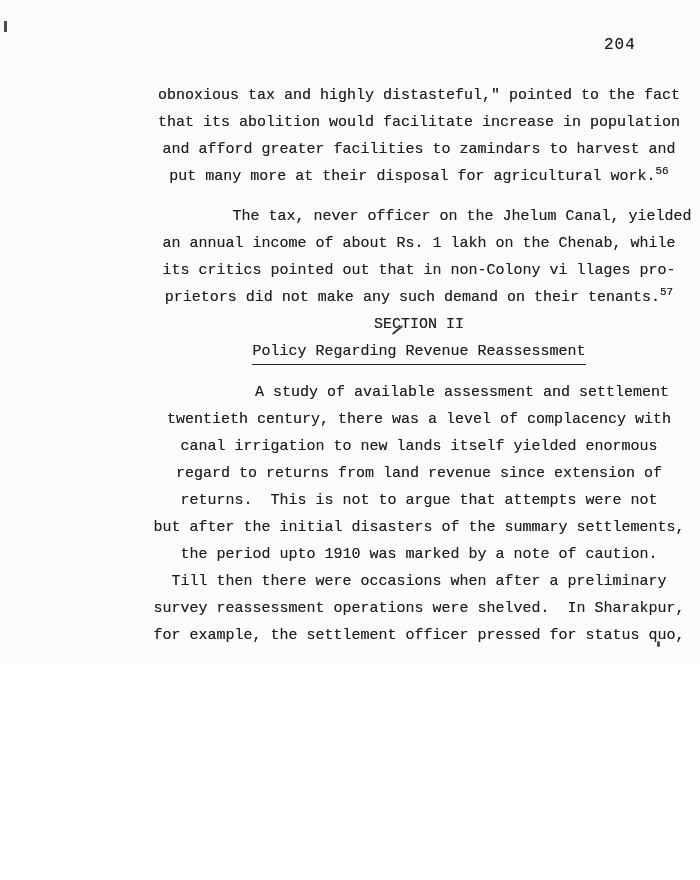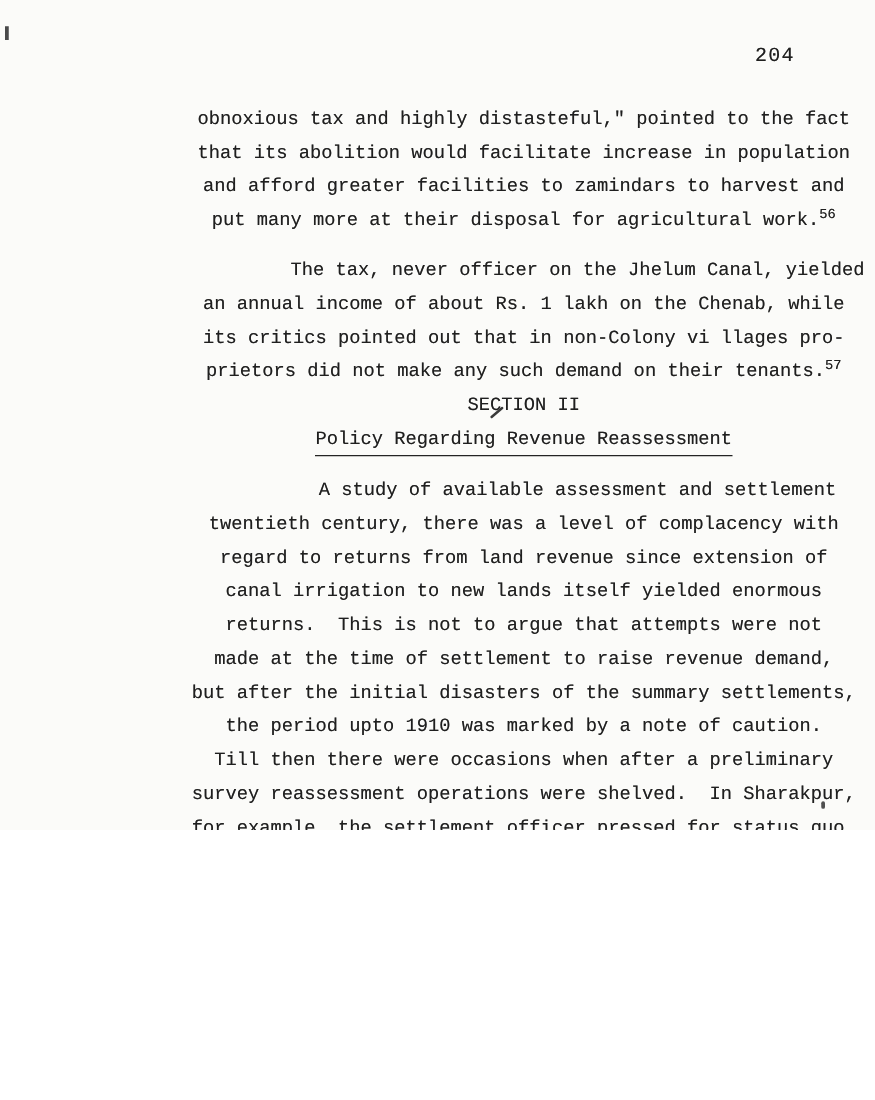--- a/index.html
+++ b/index.html
@@ -116,24 +116,23 @@
     </div>
 
     <div class="section-block">
       <div class="line">SECTION II</div>
       <div class="line"><span class="u">Policy Regarding Revenue Reassessment</span></div>
     </div>
 
     <div class="para para-top-gap">
       <div class="line indent">A study of available assessment and settlement</div>
       <div class="line">twentieth century, there was a level of complacency with</div>
+      <div class="line">canal irrigation to new lands itself yielded enormous</div>
       <div class="line">regard to returns from land revenue since extension of</div>
-      <div class="line">canal irrigation to new lands itself yielded enormous</div>
       <div class="line">returns.  This is not to argue that attempts were not</div>
-      <div class="line">made at the time of settlement to raise revenue demand,</div>
       <div class="line">but after the initial disasters of the summary settlements,</div>
       <div class="line">the period upto 1910 was marked by a note of caution.</div>
       <div class="line">Till then there were occasions when after a preliminary</div>
       <div class="line">survey reassessment operations were shelved.  In Sharakpur,</div>
       <div class="line">for example, the settlement officer pressed for status quo,</div>
     </div>
 
   </div>
 
   <div class="footer">

